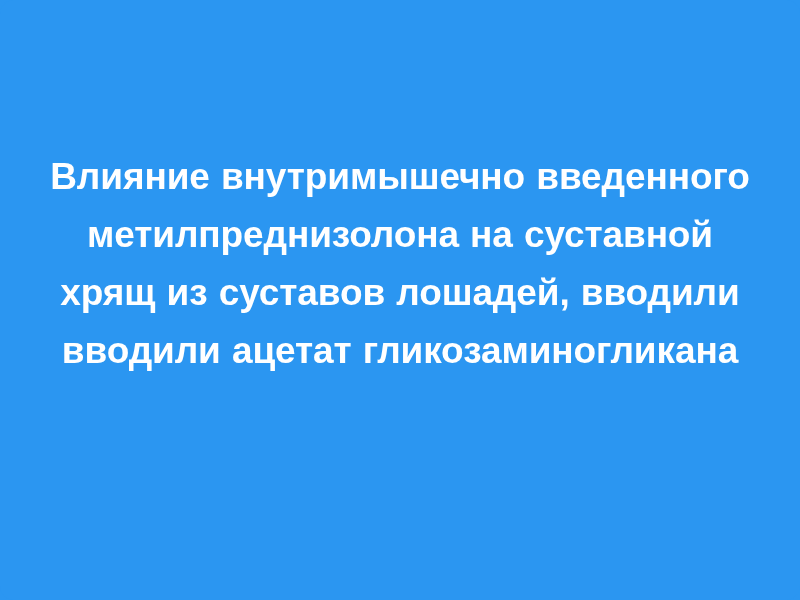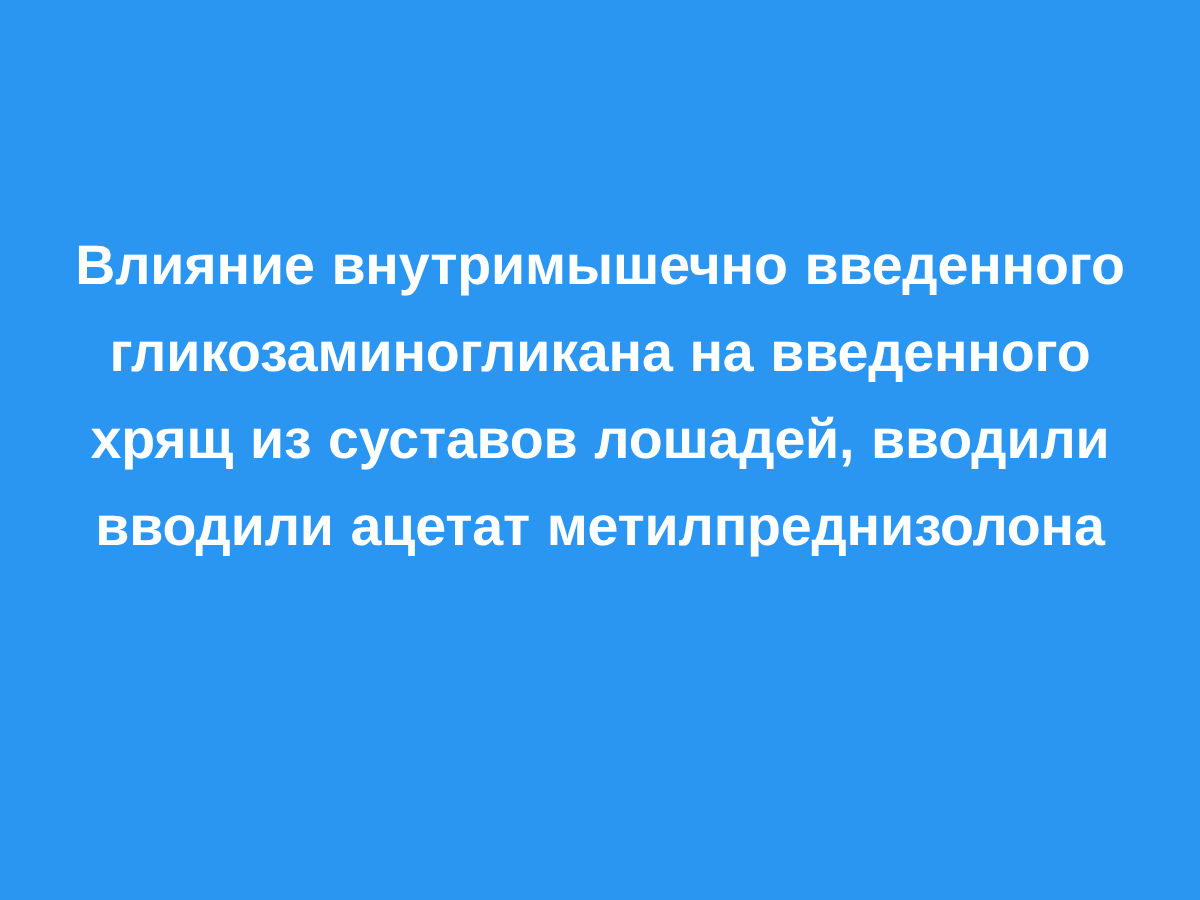--- a/index.html
+++ b/index.html
@@ -56,19 +56,19 @@
   }
 </style>
 </head>
 <body style="background-color: rgb(43, 150, 241);">
 
 <div id="title-card" style="background-color: rgb(43, 150, 241);">
 
   <div id="title-block">
     <h1 id="article-title" style="color: rgb(255, 255, 255);">
       <span class="title-line">Влияние внутримышечно введенного</span>
-      <span class="title-line">гликозаминогликана на введенного</span>
+      <span class="title-line">метилпреднизолона на суставной</span>
       <span class="title-line">хрящ из суставов лошадей, вводили</span>
-      <span class="title-line">вводили ацетат метилпреднизолона</span>
+      <span class="title-line">вводили ацетат гликозаминогликана</span>
     </h1>
   </div>
 
 </div>
 
 </body></html>

